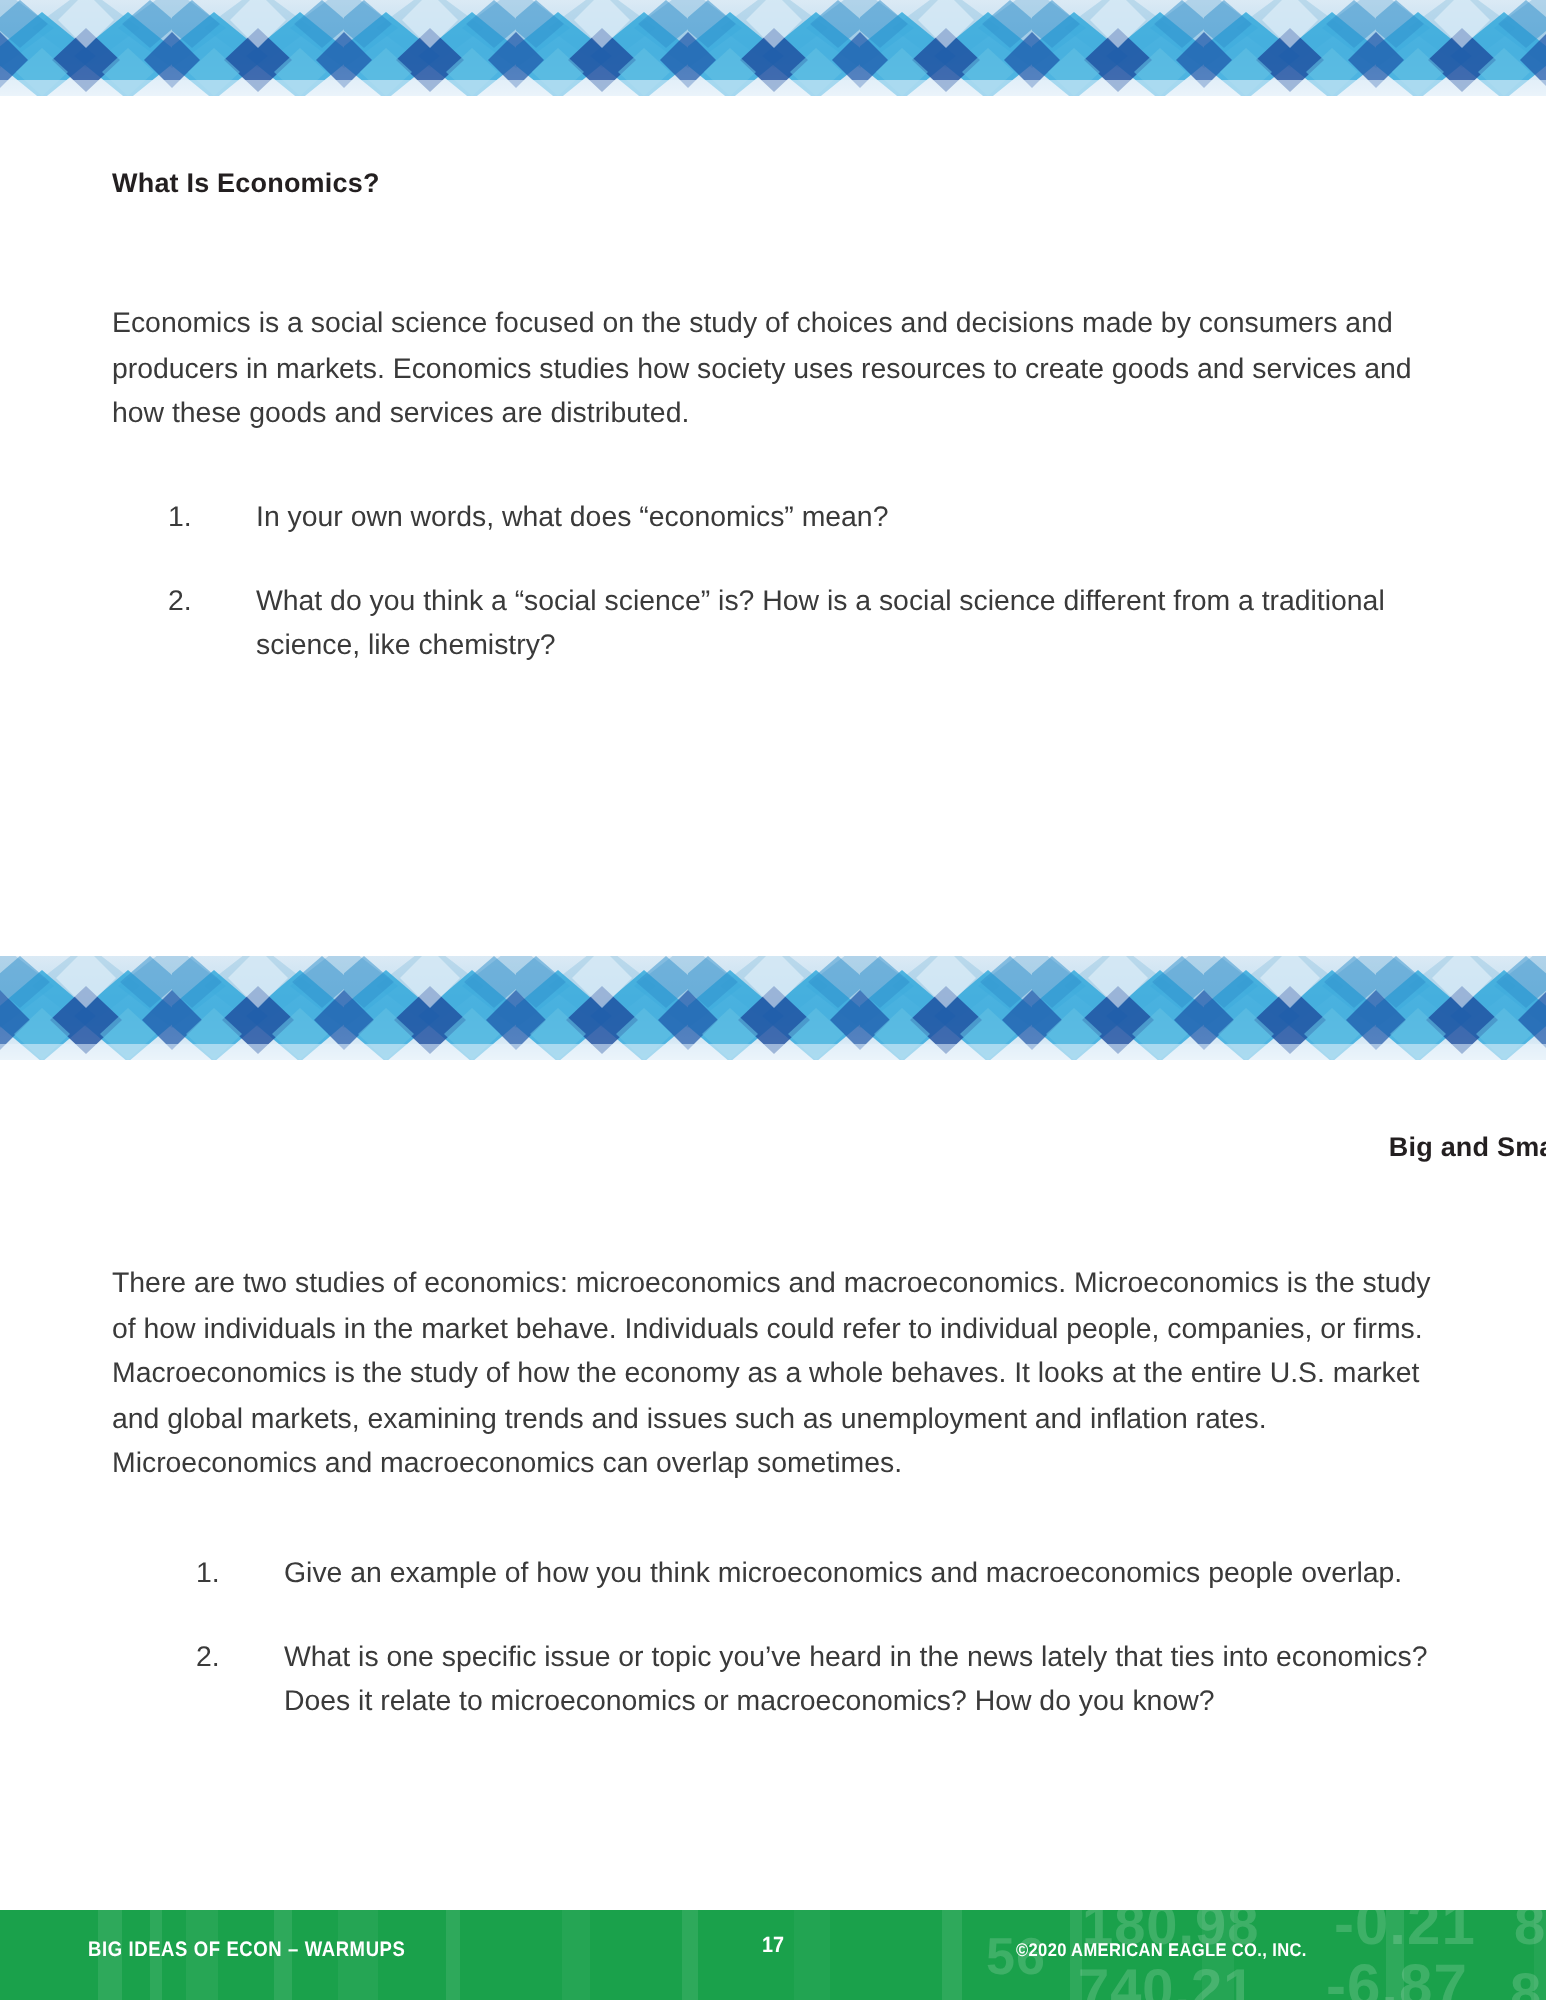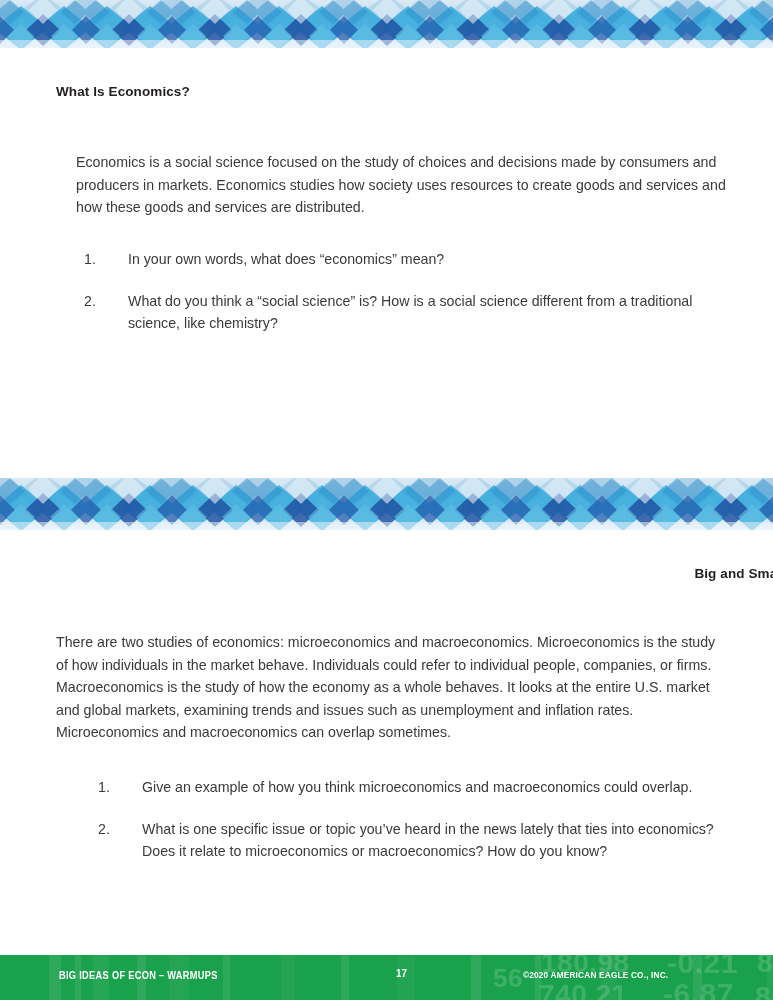--- a/index.html
+++ b/index.html
@@ -68,21 +68,21 @@
     text-align: left;
   }
   ol.questions > li .qtext {
     display: block;
     margin-left: 44px;
   }
 
   
   #sec-econ { top: 84px; }
   #sec-econ .section-title { margin-left: 44px; }
-  #sec-econ .body-copy { margin-left: 64px; margin-top: 52px; }
+  #sec-econ .body-copy { margin-left: 44px; margin-top: 52px; }
   #sec-econ ol.questions { margin-left: 72px; margin-top: 30px; width: 620px; }
   #sec-econ ol.questions > li + li { margin-top: 21px; }
 
   
   #sec-bigsmall { top: 566px; }
   #sec-bigsmall .section-title { margin-left: 44px; text-align: right; }
   #sec-bigsmall .body-copy { margin-left: 44px; margin-top: 50px; width: 660px; }
   #sec-bigsmall ol.questions { margin-left: 86px; margin-top: 33px; width: 645px; }
   #sec-bigsmall ol.questions > li + li { margin-top: 21px; }
 
@@ -113,21 +113,20 @@
     font-family: "Liberation Sans", sans-serif;
     font-weight: bold;
     color: rgba(255,255,255,0.16);
     white-space: nowrap;
     letter-spacing: 0.5px;
   }
   #footer .footer-row {
     position: absolute;
     inset: 0;
     z-index: 5;
-    margin-left: 15px;
   }
   .footer-left {
     position: absolute;
     left: 44px;
     top: 14px;
     font-size: 10.5px;
     font-weight: bold;
     color: #ffffff;
     letter-spacing: 0.35px;
     transform: scaleX(0.88);
@@ -237,21 +236,21 @@
     <rect x="0" y="0" width="773" height="52" fill="url(#diaPat2)"></rect>
   </svg>
 </div>
 
 <div class="section" id="sec-bigsmall">
   <h2 class="section-title">Big and Small</h2>
   <p class="body-copy">There are two studies of economics: microeconomics and macroeconomics. Microeconomics is the study of how individuals in the market behave. Individuals could refer to individual people, companies, or firms. Macroeconomics is the study of how the economy as a whole behaves. It looks at the entire U.S. market and global markets, examining trends and issues such as unemployment and inflation rates. Microeconomics and macroeconomics can overlap sometimes.</p>
   <ol class="questions">
     <li>
       <span class="qnum">1.</span>
-      <span class="qtext">Give an example of how you think microeconomics and macroeconomics could overlap.</span>
+      <span class="qtext">Give an example of how you think microeconomics and macroeconomics people overlap.</span>
     </li>
     <li>
       <span class="qnum">2.</span>
       <span class="qtext">What is one specific issue or topic you’ve heard in the news lately that ties into economics? Does it relate to microeconomics or macroeconomics? How do you know?</span>
     </li>
   </ol>
 </div>
 
 <div id="footer">
   <div class="ticker-layer">

